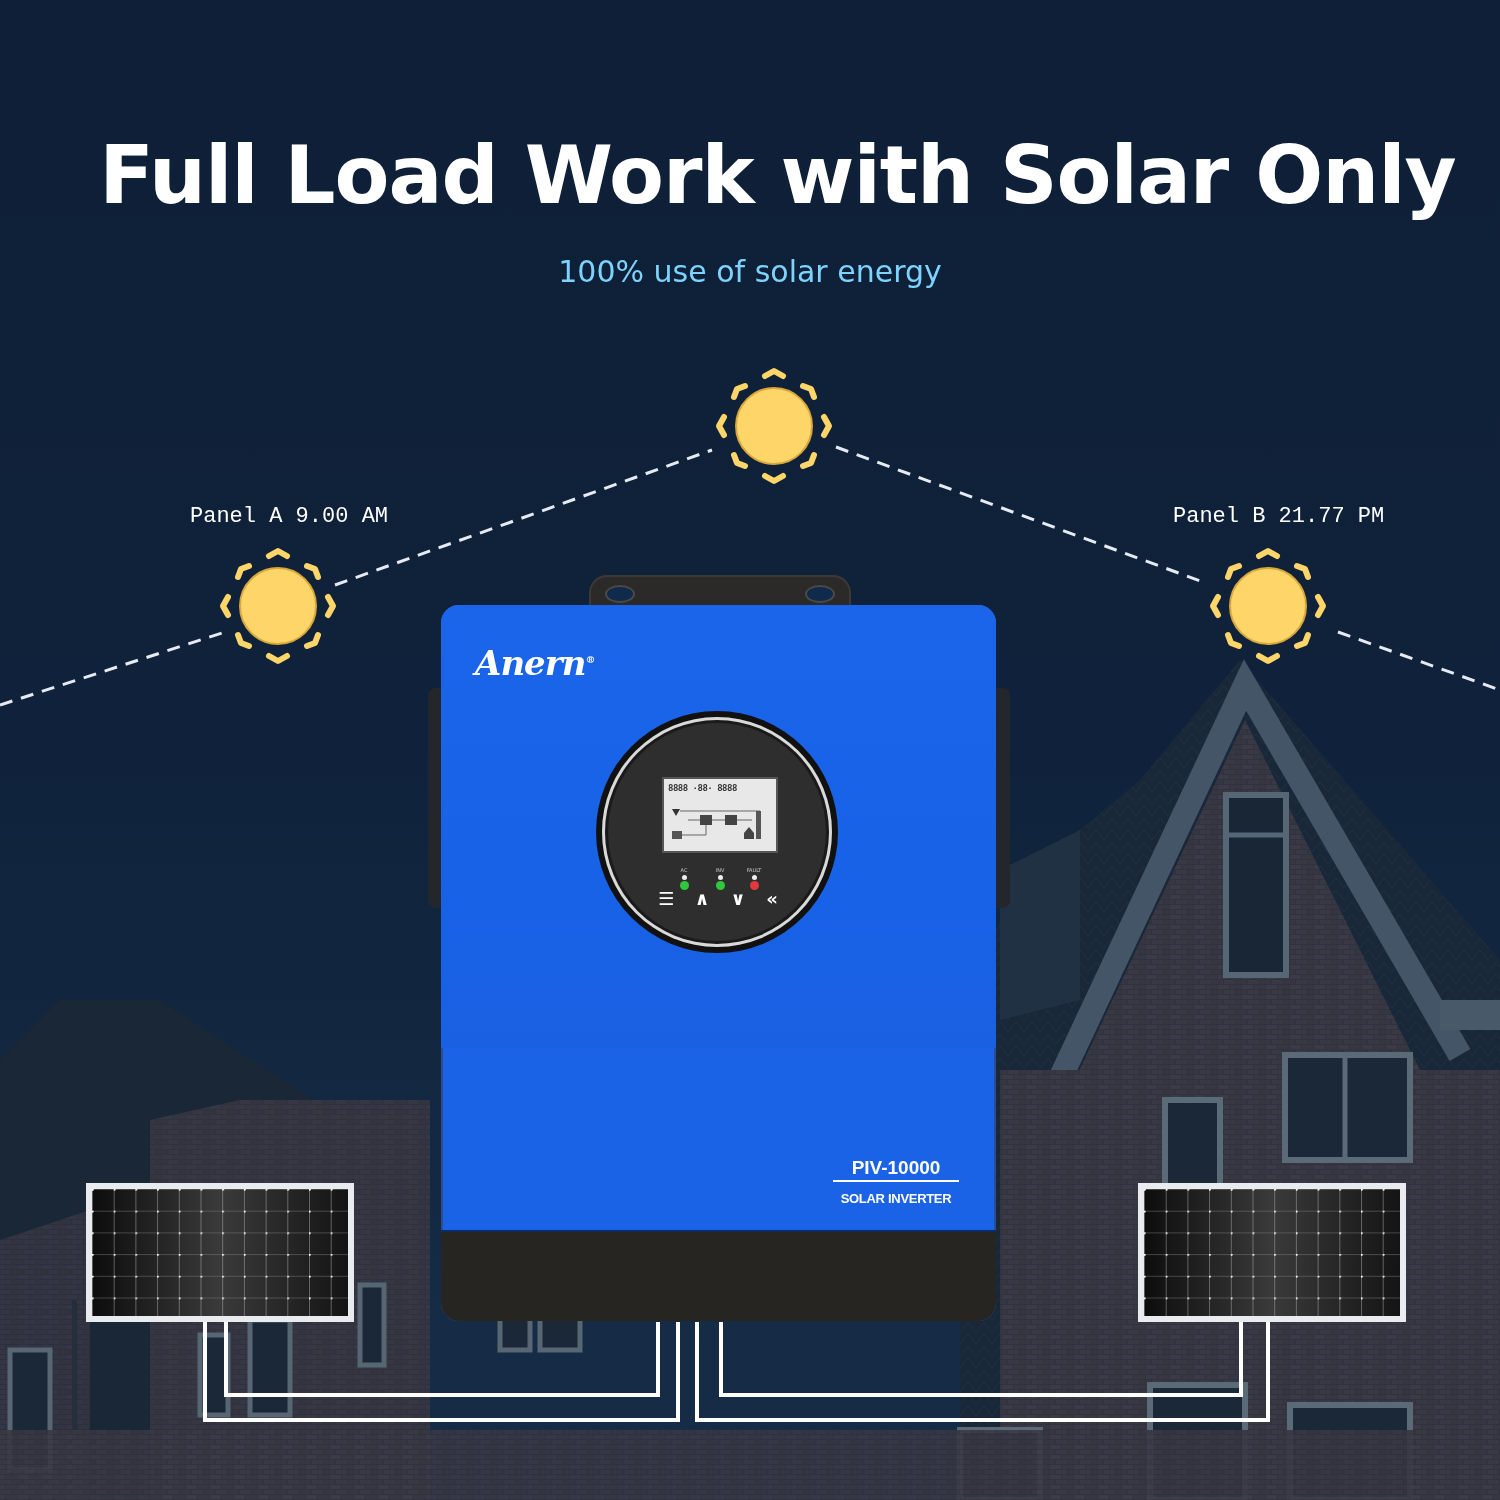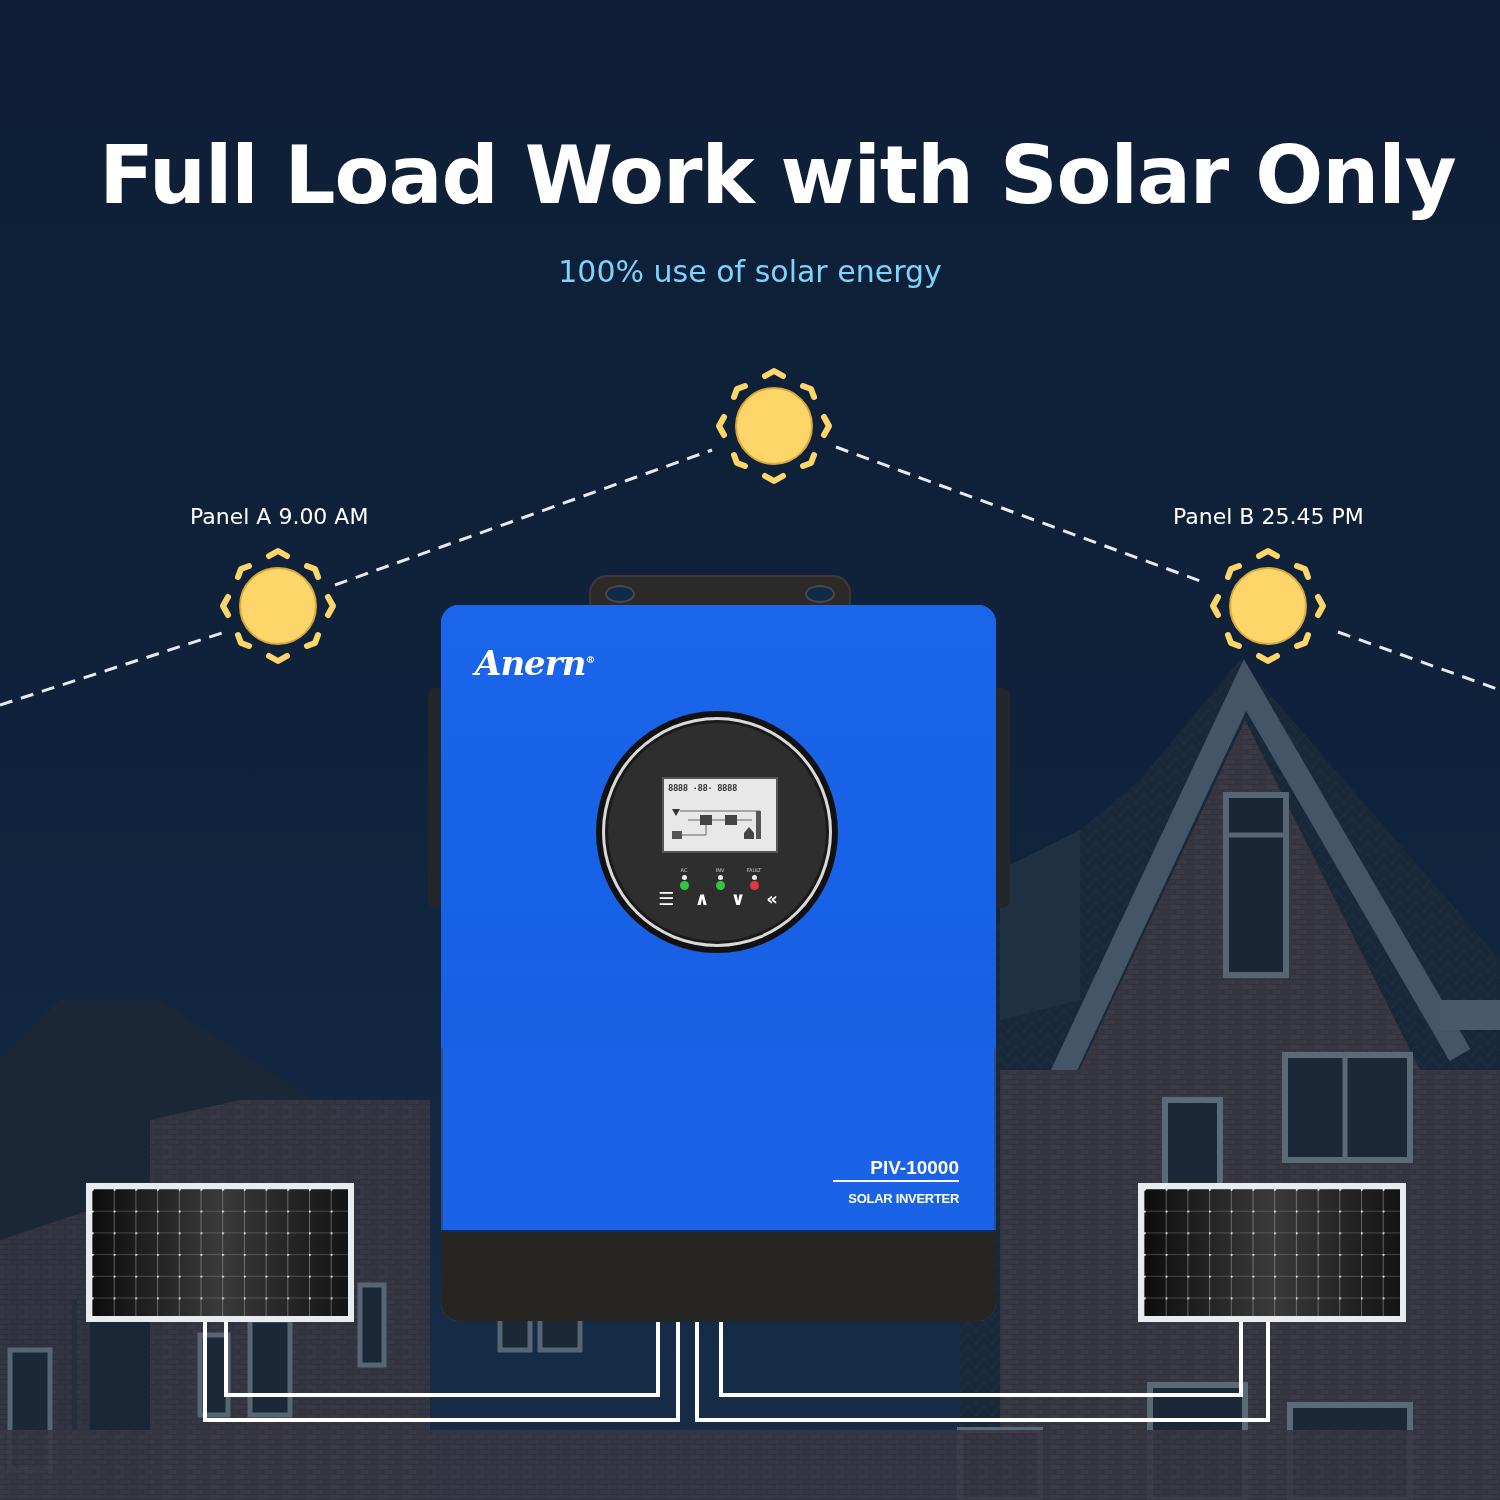--- a/index.html
+++ b/index.html
@@ -12,21 +12,21 @@
     .title {
       position: absolute; left: 0; top: 128px; width: 1555px; text-align: center;
       color: #ffffff; font-family: "DejaVu Sans", sans-serif; font-weight: bold;
       font-size: 80px; letter-spacing: -1px; line-height: 96px;
     }
     .subtitle {
       position: absolute; left: 0; top: 252px; width: 1500px; text-align: center;
       color: #7dd3fc; font-size: 30px; line-height: 40px;
     }
     .panel-label {
-      position: absolute; top: 502px; color: #ffffff; font-size: 22px; line-height: 30px;
+      position: absolute; top: 502px; color: #ffffff; font-size: 22px; line-height: 30px; font-family: Liberation Mono, monospace;
     }
     .panel-label.a { left: 190px; }
     .panel-label.b { left: 1173px; }
 
     .overlay { position: absolute; left: 0; top: 0; width: 1500px; height: 1500px; }
 
     
     .bracket {
       position: absolute; left: 589px; top: 575px; width: 258px; height: 50px;
       background: #2b2a29; border-radius: 18px 18px 0 0; border: 2px solid #3a3936;
@@ -53,21 +53,21 @@
       position: absolute; left: 0; top: 625px; width: 555px; height: 91px;
       background: #262522; border-top: 2px solid #0c2a66;
     }
     .logo {
       position: absolute; left: 34px; top: 38px; color: #ffffff;
       font-family: "DejaVu Serif", serif; font-weight: bold; font-style: italic;
       font-size: 34px; letter-spacing: -1px;
     }
     .logo .reg { font-size: 10px; vertical-align: super; font-style: normal; }
     .model-box {
-      position: absolute; left: 392px; top: 552px; width: 126px; text-align: right; color: #fff;
+      position: absolute; left: 392px; top: 552px; width: 126px; text-align: center; color: #fff;
     }
     .model-name {
       font-family: "Liberation Sans", sans-serif; font-weight: bold; font-size: 19px;
       line-height: 22px; border-bottom: 2px solid #fff; padding-bottom: 1px;
     }
     .model-type {
       font-family: "Liberation Sans", sans-serif; font-weight: bold; font-size: 13px;
       line-height: 17px; letter-spacing: -0.3px; margin-top: 8px;
     }
     .display-ring {
@@ -206,21 +206,21 @@
       <polyline points="29,-40 37,-37 40,-29"></polyline>
       <polyline points="-40,29 -37,37 -29,40"></polyline>
       <polyline points="29,40 37,37 40,29"></polyline>
     </g>
   </g>
 </svg>
 
 <div class="title">Full Load Work with Solar Only</div>
 <div class="subtitle">100% use of solar energy</div>
 <div class="panel-label a">Panel A 9.00 AM</div>
-<div class="panel-label b">Panel B 25.45 PM</div>
+<div class="panel-label b">Panel B 21.77 PM</div>
 
 <div class="bracket">
   <div class="hole" style="left:14px"></div>
   <div class="hole" style="left:214px"></div>
 </div>
 <div class="side-fin left"></div>
 <div class="side-fin right"></div>
 
 <div class="inverter-body">
   <div class="inverter-front">

